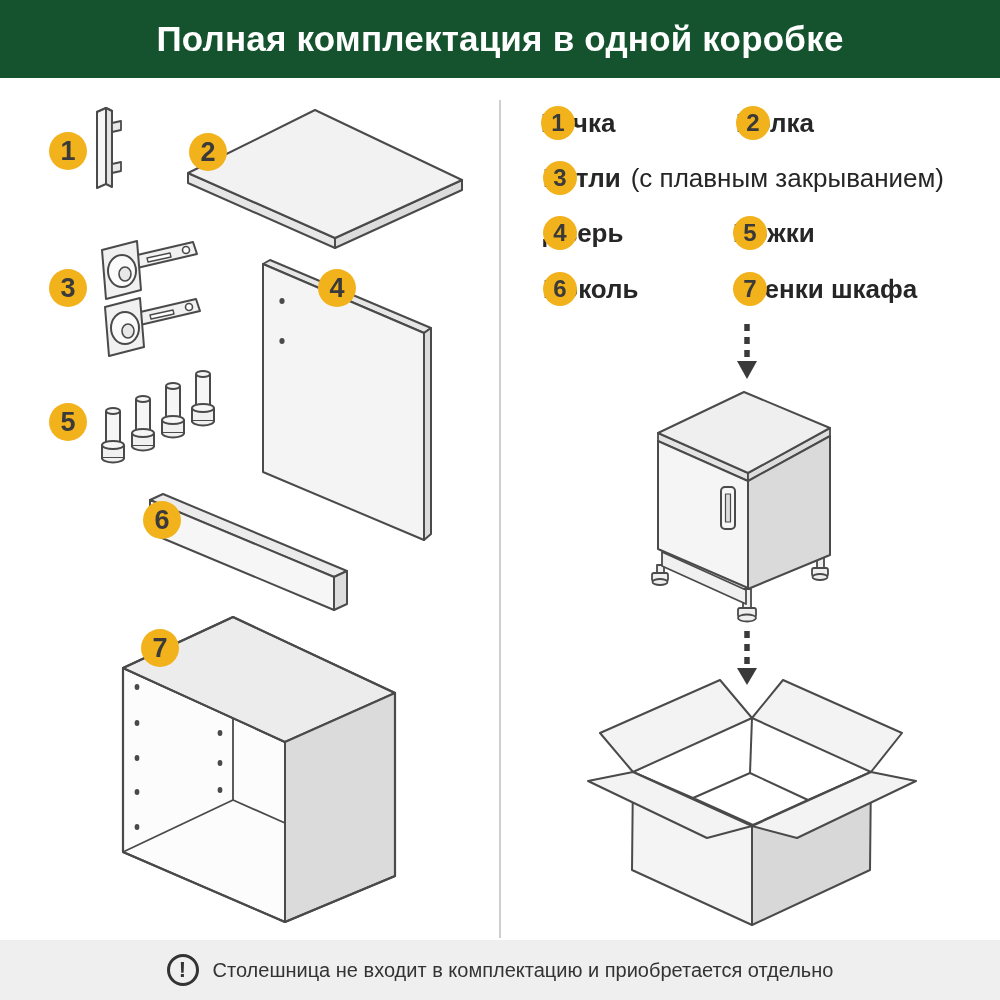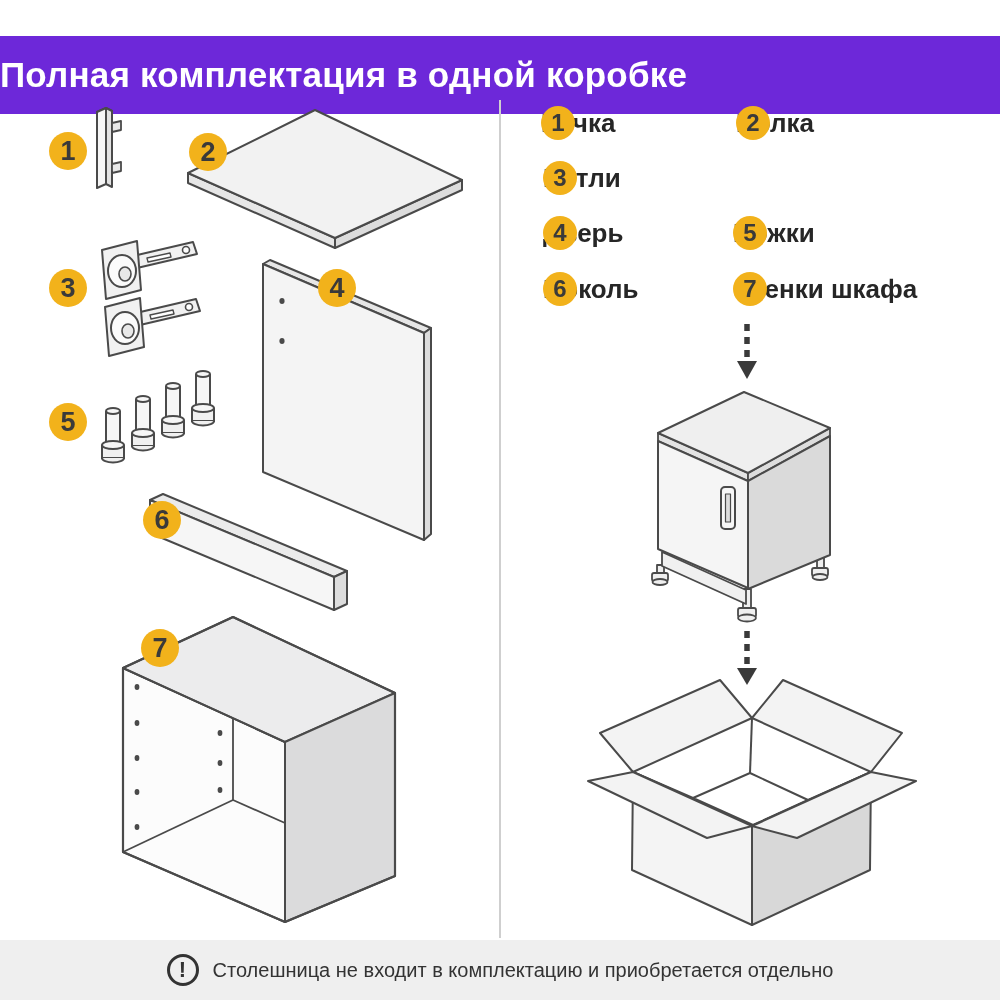--- a/index.html
+++ b/index.html
@@ -2,21 +2,21 @@
 <html><head>
 <meta charset="utf-8">
 <style>
   html,body{margin:0;padding:0;}
   body{width:1000px;height:1000px;background:#ffffff;overflow:hidden;
        font-family:"Liberation Sans", sans-serif;}
   .page{position:relative;width:1000px;height:1000px;}
 
   
   .header{position:absolute;left:0;top:0;width:1000px;height:78px;
-          background:#6d28d9;display:flex;align-items:center;margin-top:36px;}
+          background:#14532d;display:flex;align-items:center;justify-content:center;}
   .header h1{margin:0;color:#ffffff;font-size:35px;font-weight:700;letter-spacing:.2px;}
 
   
   .main{position:absolute;left:0;top:78px;width:1000px;height:862px;}
   .divider{position:absolute;left:499px;top:22px;width:2px;height:838px;background:#CFCFCF;}
 
   .panel-svg{position:absolute;top:0;width:500px;height:862px;}
   .left-svg{left:0;}
   .right-svg{left:500px;}
 
@@ -168,20 +168,21 @@
       <div class="badge small">
           <span>2</span>
         </div>
       <span class="lbl">Полка</span>
     </div>
     <div class="legend-item" style="left:543px;top:82px;">
       <div class="badge small">
           <span>3</span>
         </div>
       <span class="lbl">Петли</span>
+      <span class="note">(с плавным закрыванием)</span>
     </div>
     <div class="legend-item" style="left:543px;top:137px;">
       <div class="badge small">
           <span>4</span>
         </div>
       <span class="lbl">Дверь</span>
     </div>
     <div class="legend-item" style="left:733px;top:137px;">
       <div class="badge small">
           <span>5</span>

